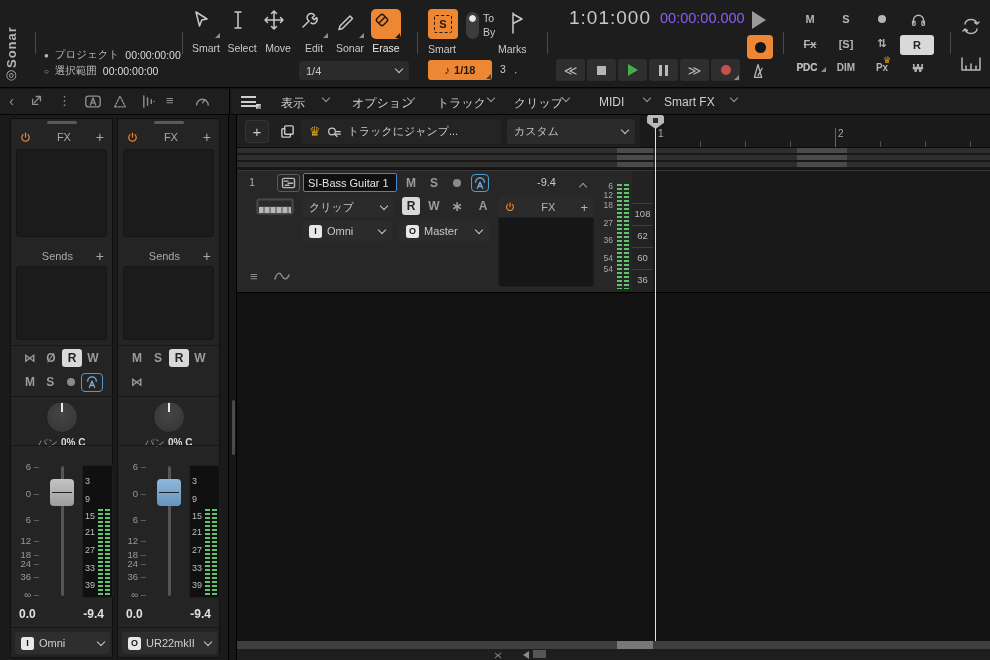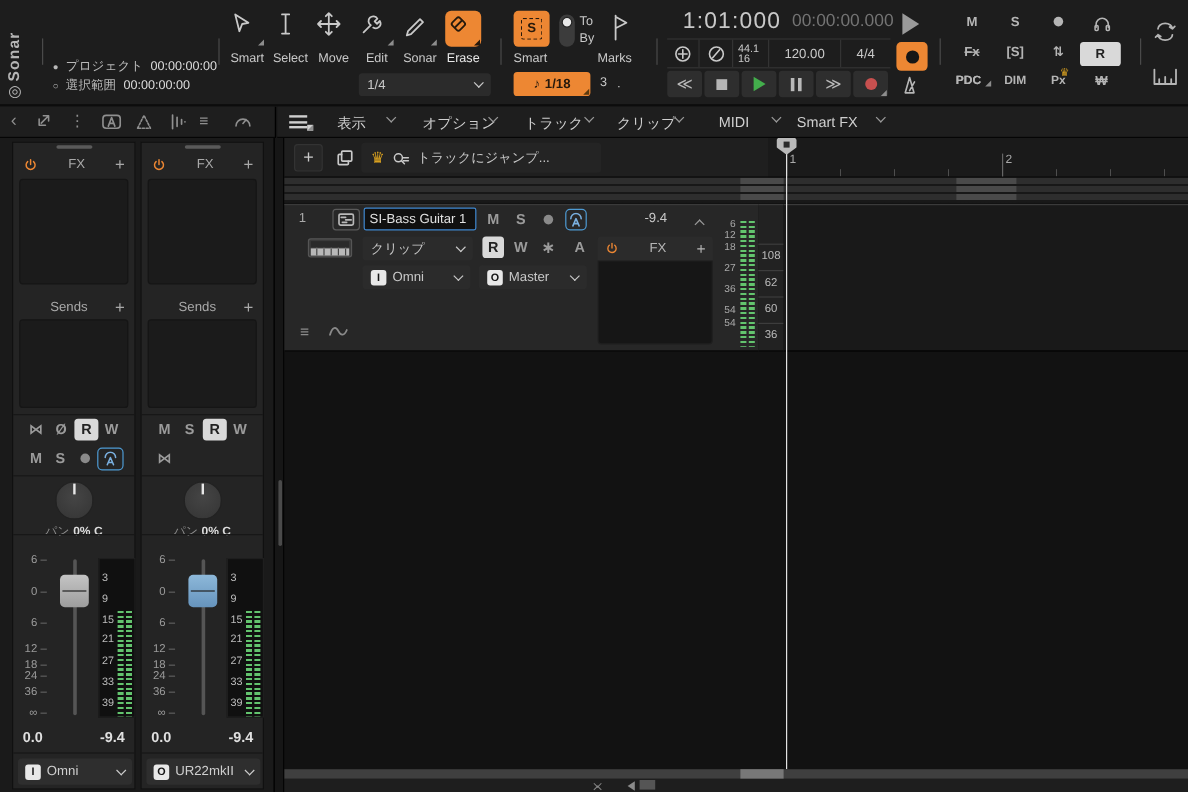--- a/index.html
+++ b/index.html
@@ -29,21 +29,21 @@
 
   .snapbtn { position:absolute; left:428px; top:9px; width:30px; height:30px; background:#ED8733; border-radius:4px; display:flex; align-items:center; justify-content:center; }
   .snapbtn .sq { width:18px; height:18px; border:1.5px dashed #26190c; border-radius:2px; color:#26190c; font-weight:bold; font-size:11px; text-align:center; line-height:16px; }
   .modlabel { position:absolute; font-size:10.5px; color:#c9c9c9; }
   .toggle { position:absolute; left:466px; top:12px; width:13px; height:27px; background:#3c3c3c; border-radius:7px; }
   .toggle .knob { position:absolute; left:2px; top:2px; width:9px; height:9px; background:#e8e8e8; border-radius:50%; }
   .notebtn { position:absolute; left:428px; top:60px; width:64px; height:20px; background:#ED8733; border-radius:3px; color:#26190c; font-weight:bold; font-size:11px; display:flex; align-items:center; justify-content:center; gap:4px; }
   .notebtn .corner { border-bottom-color:#5a3a10; }
 
   .timebig { position:absolute; left:558px; top:7px; width:104px; font-size:19px; color:#c8c8c8; text-align:center; letter-spacing:1px; }
-  .timesmall { position:absolute; left:660px; top:10px; width:80px; font-size:14.5px; color:#737373; text-align:center; }
+  .timesmall { position:absolute; left:660px; top:10px; width:80px; font-size:14.5px; color:#8b5cf6; text-align:center; }
   .midrow { position:absolute; left:556px; top:32px; width:186px; height:25px; border-top:1px solid #333; border-bottom:1px solid #333; display:flex; align-items:center; color:#c9c9c9; }
   .midrow .cell { border-left:1px solid #333; height:100%; display:flex; align-items:center; justify-content:center; }
   .sr { font-size:9px; line-height:9px; text-align:left; padding:0 4px; }
   .tbtn { position:absolute; top:59px; width:29px; height:22px; background:#2e2e2e; border-radius:3px; display:flex; align-items:center; justify-content:center; color:#b9b9b9; font-size:13px; }
   .playtri { width:0; height:0; border-left:10px solid #43AE4C; border-top:6px solid transparent; border-bottom:6px solid transparent; }
   .stopsq { width:9px; height:9px; background:#b5b5b5; }
   .pausebars { display:flex; gap:3px; } .pausebars i { width:3px; height:11px; background:#b9b9b9; }
   .reddot { width:10px; height:10px; border-radius:50%; background:#C7504F; }
   .bigplay { position:absolute; left:752px; top:11px; width:0; height:0; border-left:14px solid #9a9a9a; border-top:9px solid transparent; border-bottom:9px solid transparent; }
   .recbtn { position:absolute; left:747px; top:35px; width:26px; height:24px; background:#ED8733; border-radius:4px; display:flex; align-items:center; justify-content:center; }
@@ -225,40 +225,20 @@
       <span>1/18</span>
       <i class="corner"></i>
     </div>
     <div class="modlabel" style="left:500px;top:63px">3</div>
     <div class="modlabel" style="left:514px;top:66px">·</div>
 
     <div class="vsep" style="left:547px"></div>
 
     <div class="timebig">1:01:000</div>
     <div class="timesmall">00:00:00.000</div>
-    <div class="midrow">
-      <span class="cell" style="width:26px;border-left:none">
-        <svg class="ic" width="16" height="16" viewBox="0 0 18 18">
-            <circle cx="9" cy="9" r="6.5"></circle>
-            <path d="M9 5v8M5 9h8"></path>
-          </svg>
-      </span>
-      <span class="cell" style="width:28px">
-        <svg class="ic" width="16" height="16" viewBox="0 0 18 18">
-            <circle cx="9" cy="9" r="6.5"></circle>
-            <path d="M5.5 12.5L12 5"></path>
-          </svg>
-      </span>
-      <span class="cell sr" style="width:30px;flex-direction:column;align-items:flex-start">
-        <span>44.1</span>
-        <span>16</span>
-      </span>
-      <span class="cell" style="width:60px">120.00</span>
-      <span class="cell" style="width:42px">4/4</span>
-    </div>
     <div class="tbtn" style="left:556px">
         <span>≪</span>
       </div>
     <div class="tbtn" style="left:587px">
         <span class="stopsq"></span>
       </div>
     <div class="tbtn" style="left:618px">
         <span class="playtri"></span>
       </div>
     <div class="tbtn" style="left:649px">
@@ -539,20 +519,25 @@
           </svg>
       </div>
       <div class="jump">
         <span style="color:#d8a020;font-size:13px">♛</span>
         <svg class="ic" width="15" height="13" viewBox="0 0 18 14">
             <circle cx="6" cy="7" r="4"></circle>
             <path d="M11 7h5M11 10h5M9 10l3 3"></path>
           </svg>
         <span style="font-size:11px">トラックにジャンプ...</span>
       </div>
+      <div class="dd preset">
+        <span>カスタム</span>
+          <span class="grow"></span>
+          <span class="chv"></span>
+      </div>
     </div>
 
     <div class="rulerzone">
       <span class="rnum" style="left:15px">1</span>
       <span class="rnum" style="left:195px">2</span>
     </div>
 
     <div class="stripes">
       <i class="hot" style="left:380px;width:36px"></i>
       <i class="hot" style="left:560px;width:50px"></i>

